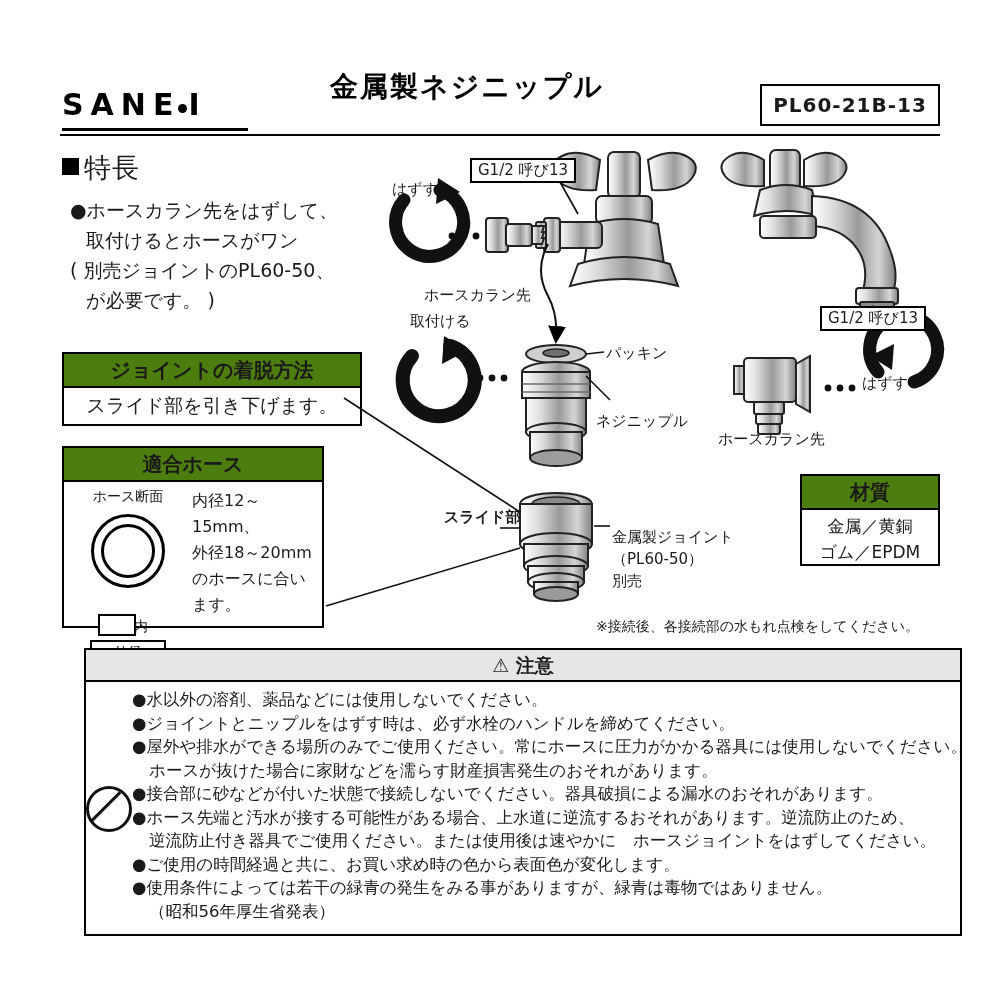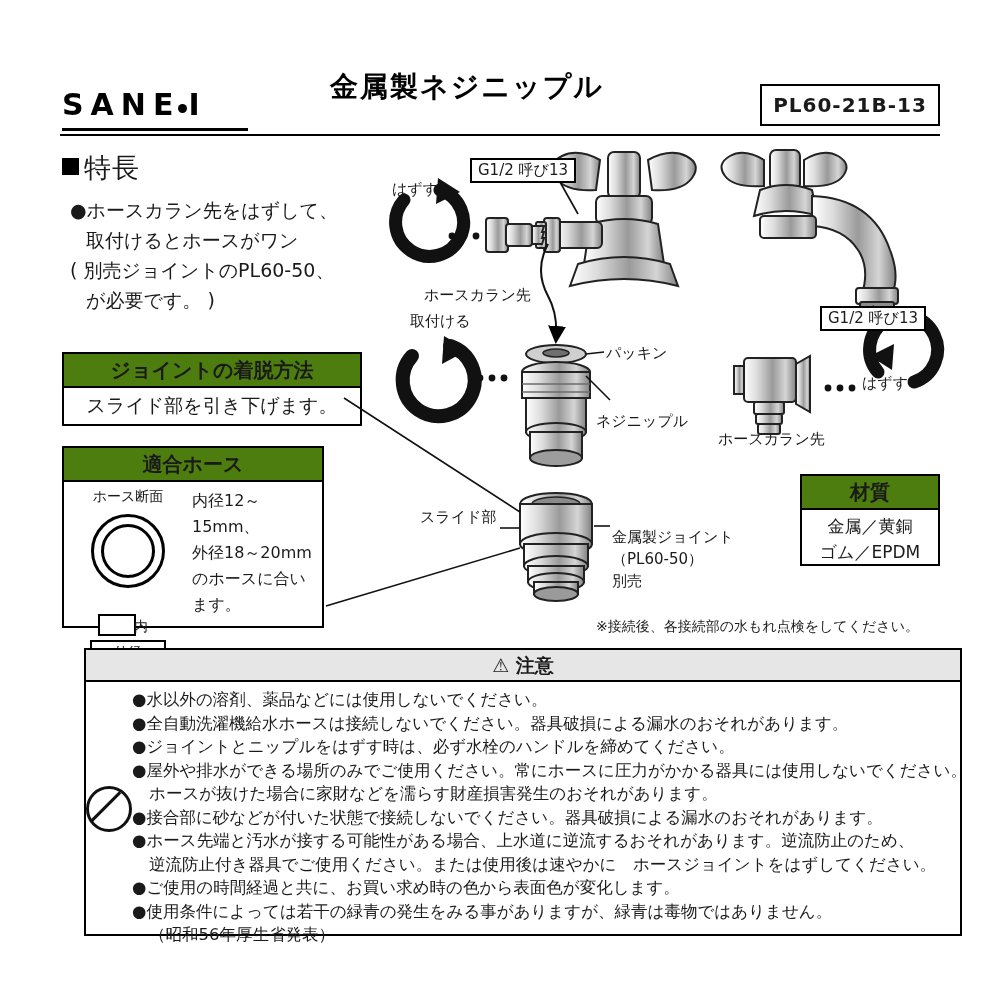--- a/index.html
+++ b/index.html
@@ -473,35 +473,34 @@
 
   <div class="lbl-box" style="left:470px; top:158px;">G1/2 呼び13</div>
   <div class="lbl" style="left:392px; top:180px;">はずす</div>
   <div class="lbl" style="left:424px; top:286px;">ホースカラン先</div>
   <div class="lbl-box" style="left:820px; top:306px;">G1/2 呼び13</div>
   <div class="lbl" style="left:862px; top:374px;">はずす</div>
   <div class="lbl" style="left:718px; top:430px;">ホースカラン先</div>
   <div class="lbl" style="left:410px; top:312px;">取付ける</div>
   <div class="lbl" style="left:606px; top:344px;">パッキン</div>
   <div class="lbl" style="left:596px; top:412px;">ネジニップル</div>
-  <div class="lbl" style="left:420px; top:508px;">スライド部</div>
+  <div class="lbl" style="left:444px; top:508px;font-weight:bold;">スライド部</div>
   <div class="lbl" style="left:612px; top:528px;">金属製ジョイント</div>
   <div class="lbl" style="left:612px; top:550px;">（PL60-50）</div>
   <div class="lbl" style="left:612px; top:572px;">別売</div>
   <div class="note" style="left:596px; top:618px;">※接続後、各接続部の水もれ点検をしてください。</div>
 
   <div id="caution">
     <div class="hd">⚠ 注意</div>
     <div class="body">
       <div class="caution-icon-col">
         <div class="noentry"></div>
       </div>
       <div class="caution-list">
         <div class="item">●水以外の溶剤、薬品などには使用しないでください。</div>
-        <div class="item">●全自動洗濯機給水ホースは接続しないでください。器具破損による漏水のおそれがあります。</div>
         <div class="item">●ジョイントとニップルをはずす時は、必ず水栓のハンドルを締めてください。</div>
         <div class="item">●屋外や排水ができる場所のみでご使用ください。常にホースに圧力がかかる器具には使用しないでください。</div>
         <div class="item ind">ホースが抜けた場合に家財などを濡らす財産損害発生のおそれがあります。</div>
         <div class="item">●接合部に砂などが付いた状態で接続しないでください。器具破損による漏水のおそれがあります。</div>
         <div class="item">●ホース先端と汚水が接する可能性がある場合、上水道に逆流するおそれがあります。逆流防止のため、</div>
         <div class="item ind">逆流防止付き器具でご使用ください。または使用後は速やかに　ホースジョイントをはずしてください。</div>
         <div class="item">●ご使用の時間経過と共に、お買い求め時の色から表面色が変化します。</div>
         <div class="item">●使用条件によっては若干の緑青の発生をみる事がありますが、緑青は毒物ではありません。</div>
         <div class="item ind">（昭和56年厚生省発表）</div>
       </div>

